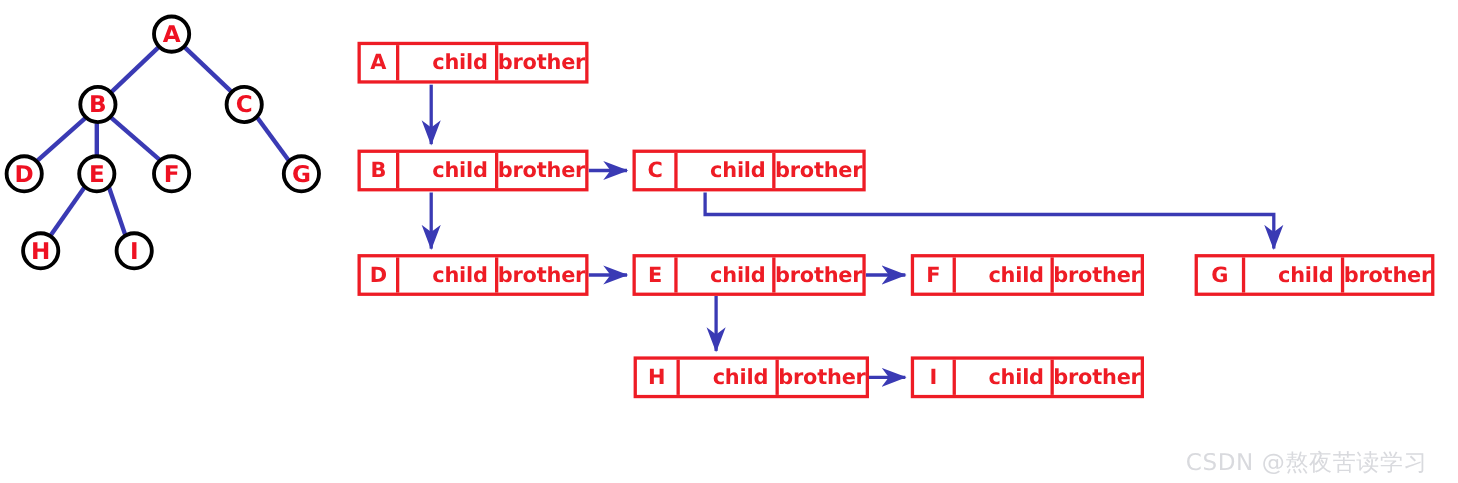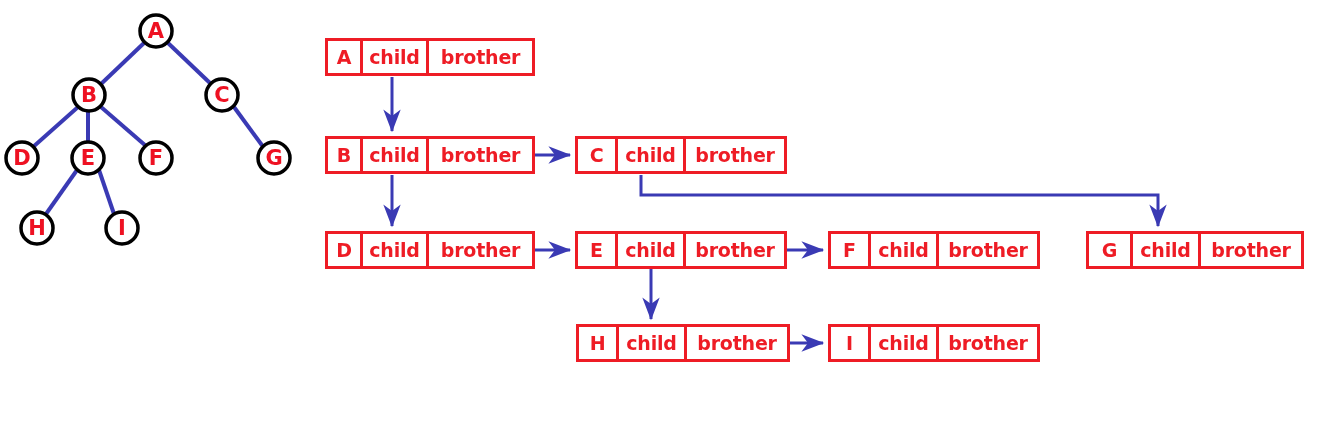--- a/index.html
+++ b/index.html
@@ -54,20 +54,21 @@
     font-weight: bold;
     font-size: 19px;
     white-space: nowrap;
     letter-spacing: -0.2px;
   }
   .rec .cell.key {
     border-right: 3px solid #ee1c25;
   }
   .rec .cell.child {
     border-right: 3px solid #ee1c25;
+    margin-left: 24px;
   }
   .watermark {
     position: absolute;
     color: #d9dade;
     font-family: "DejaVu Sans", sans-serif;
     font-size: 21px;
     white-space: nowrap;
     letter-spacing: 0.5px;
   }
 </style>
@@ -183,14 +184,15 @@
     <div class="cell child" style="width:68px;">child</div>
     <div class="cell brother" style="flex:1;">brother</div>
   </div>
 
   <div class="rec" style="left:828px; top:324px; width:212px;">
     <div class="cell key" style="width:40px;">I</div>
     <div class="cell child" style="width:68px;">child</div>
     <div class="cell brother" style="flex:1;">brother</div>
   </div>
 
+  <div class="watermark" style="left:1078px; top:406px;">CSDN @熬夜苦读学习</div>
 
 </div>
 
 </body></html>

